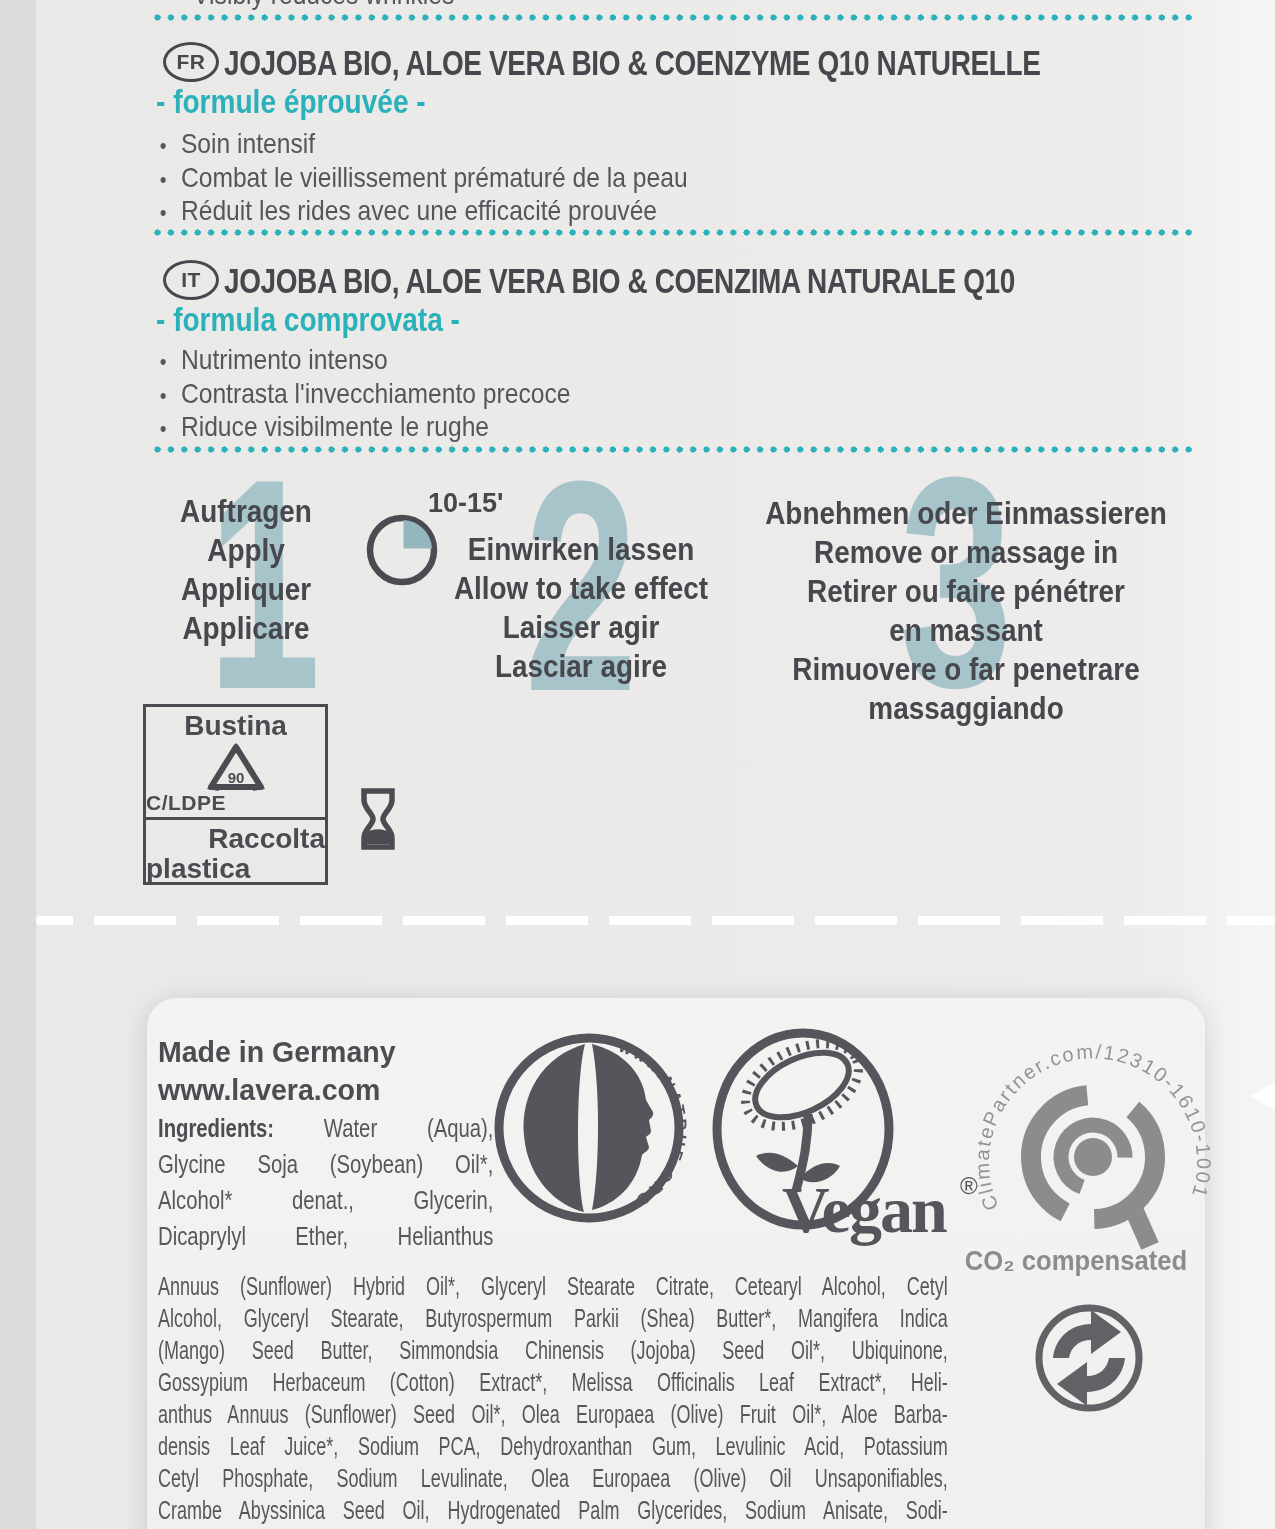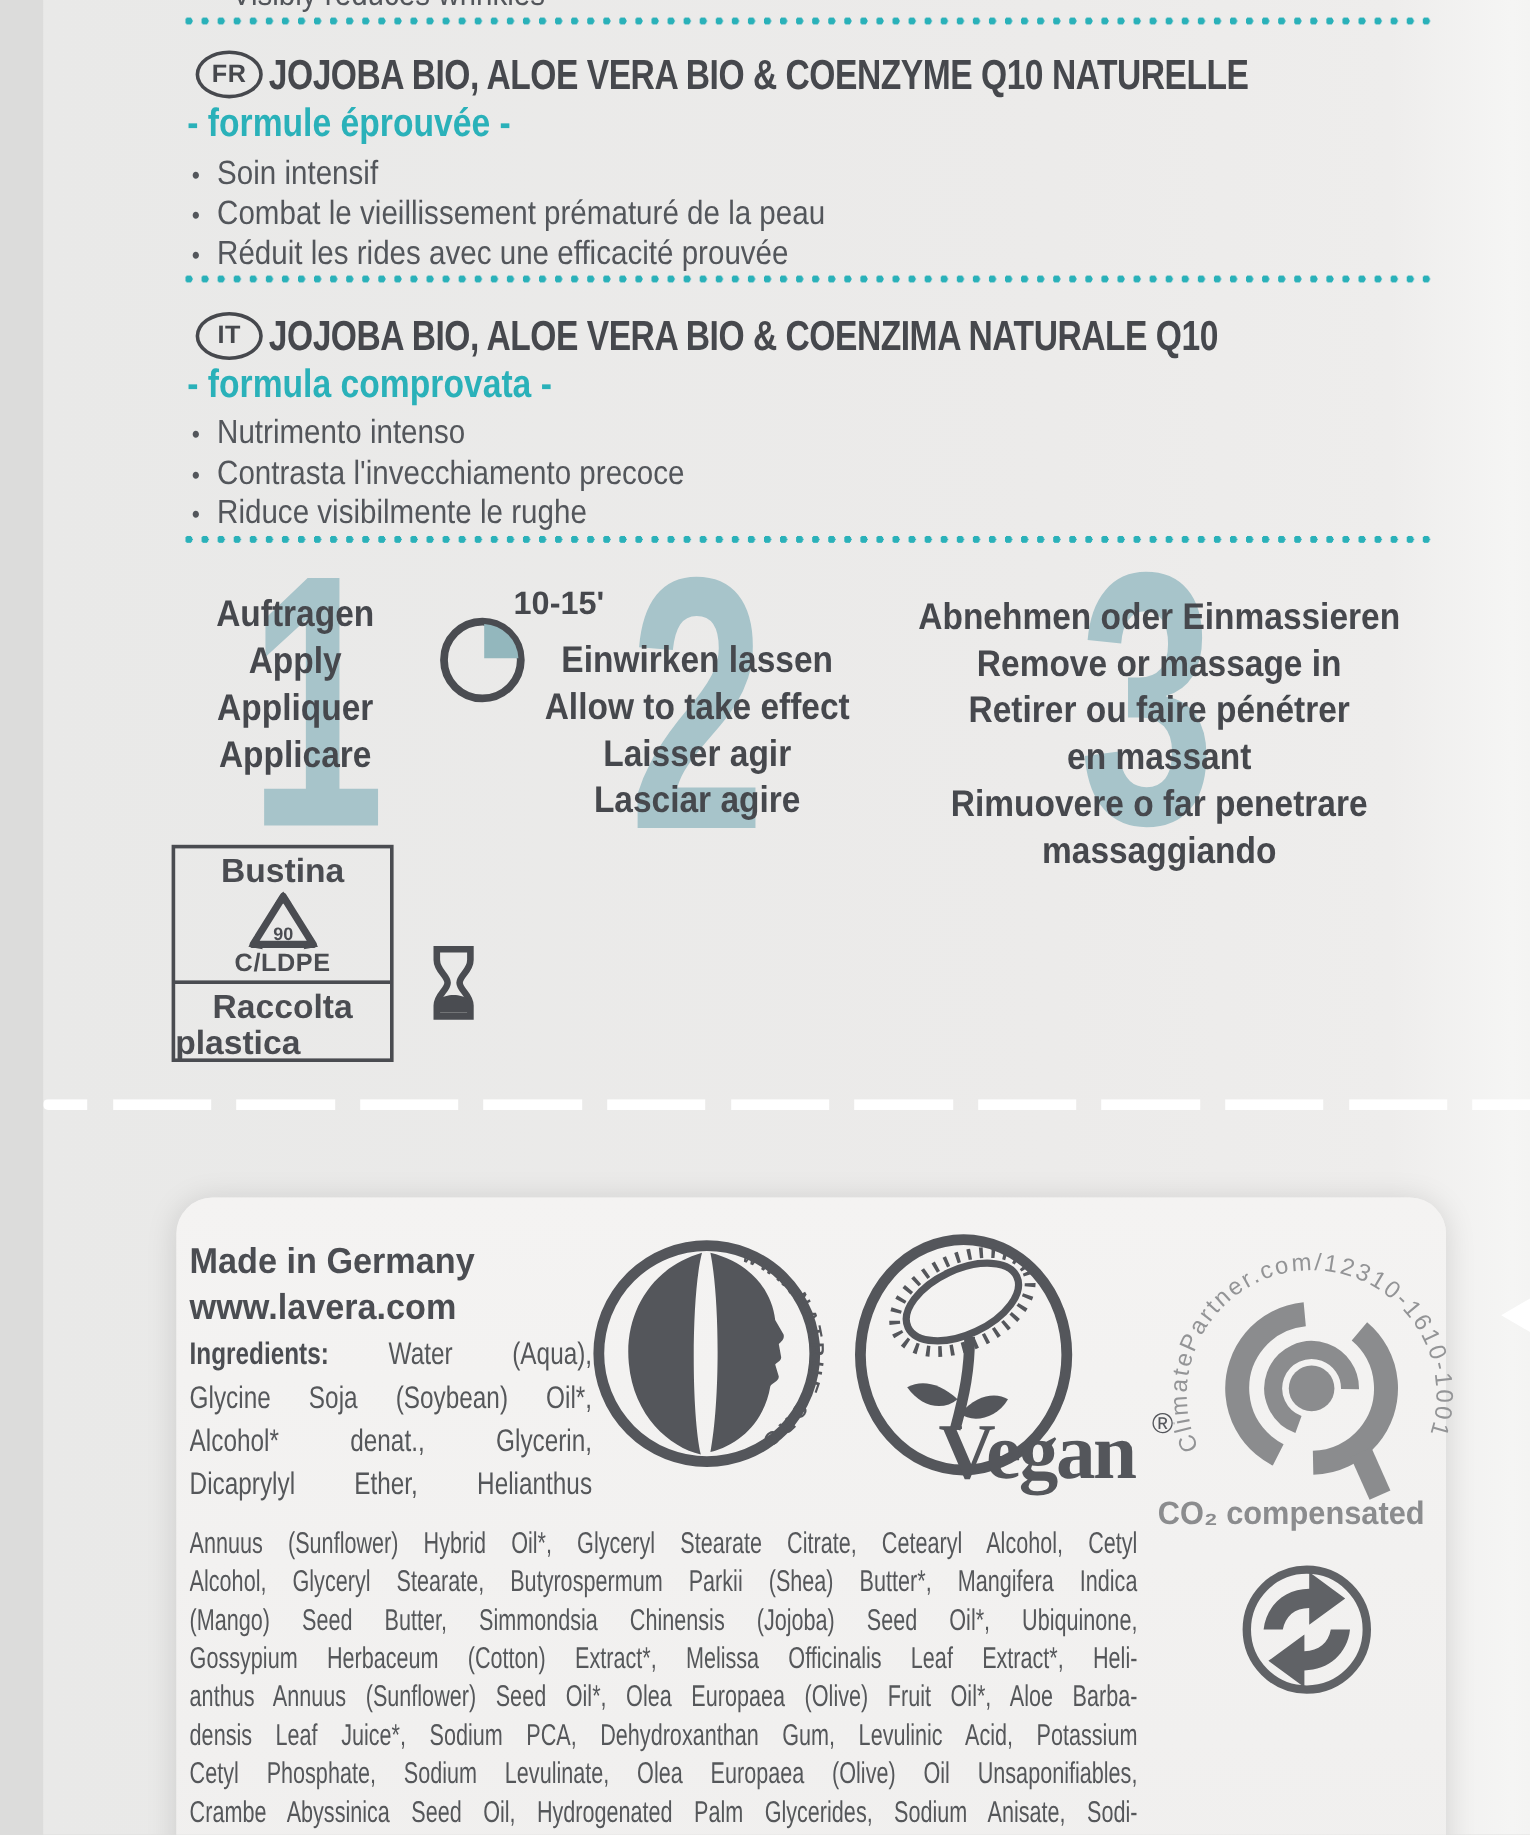--- a/index.html
+++ b/index.html
@@ -25,23 +25,23 @@
   .bullets{transform:scaleX(.88);transform-origin:left top;width:1000px;}
   .bullets div{position:relative;font-size:28px;color:#53565b;line-height:33.5px;padding-left:26px;white-space:nowrap;}
   .bullets div::before{content:"•";position:absolute;left:2px;top:2px;font-size:22px;}
   
   .numeral{font-size:300px;font-weight:700;line-height:1;color:#a7c4ca;transform:translate(-50%,-52%) scaleX(.68);white-space:nowrap;z-index:0;}
   .steptext{z-index:2;text-align:center;font-weight:700;color:#46484d;font-size:31px;line-height:39px;transform:scaleX(.9);transform-origin:center top;}
   .duration{font-size:27px;font-weight:700;color:#46484d;z-index:2;}
   
   .dispbox{left:107px;top:704px;width:185px;height:181px;border:3.5px solid #4a4c51;box-sizing:border-box;z-index:2;}
   .dispbox .ttl{position:absolute;top:3px;left:0;right:0;text-align:center;font-size:28px;font-weight:600;color:#4a4c51;}
-  .dispbox .mat{position:absolute;top:84px;left:0;right:0;text-align:center;font-size:21px;font-weight:700;letter-spacing:.5px;color:#4a4c51;}
+  .dispbox .mat{position:absolute;top:84px;left:0;right:0;text-align:left;font-size:21px;font-weight:700;letter-spacing:.5px;color:#4a4c51;}
   .dispbox .dvd{position:absolute;top:110px;left:-1px;right:-1px;border-top:3.5px solid #4a4c51;}
-  .dispbox .l1{position:absolute;top:116px;left:0;right:0;text-align:center;font-size:28px;font-weight:600;color:#4a4c51;}
+  .dispbox .l1{position:absolute;top:116px;left:0;right:0;text-align:right;font-size:28px;font-weight:600;color:#4a4c51;}
   .dispbox .l2{position:absolute;top:146px;left:0;right:0;text-align:left;font-size:28px;font-weight:600;color:#4a4c51;}
   
   .dashrow{top:916px;left:0;width:1275px;height:9px;
     background:repeating-linear-gradient(90deg,#ffffff 0 82px,rgba(255,255,255,0) 82px 103px);
     background-position:-45px 0;border-radius:4px;}
   .notch{right:0;top:1061px;width:0;height:0;border-top:35px solid transparent;border-bottom:35px solid transparent;border-right:60px solid #ffffff;}
   
   .panel{left:111px;top:998px;width:1058px;height:600px;border-radius:30px;
     background:linear-gradient(180deg,#f4f3f2,#f0efee);box-shadow:0 2px 26px rgba(0,0,0,.13);z-index:1;}
   .madein{left:122px;top:1033px;font-size:30px;font-weight:700;color:#4b4d52;transform:scaleX(.95);transform-origin:left top;line-height:38px;z-index:2;}

